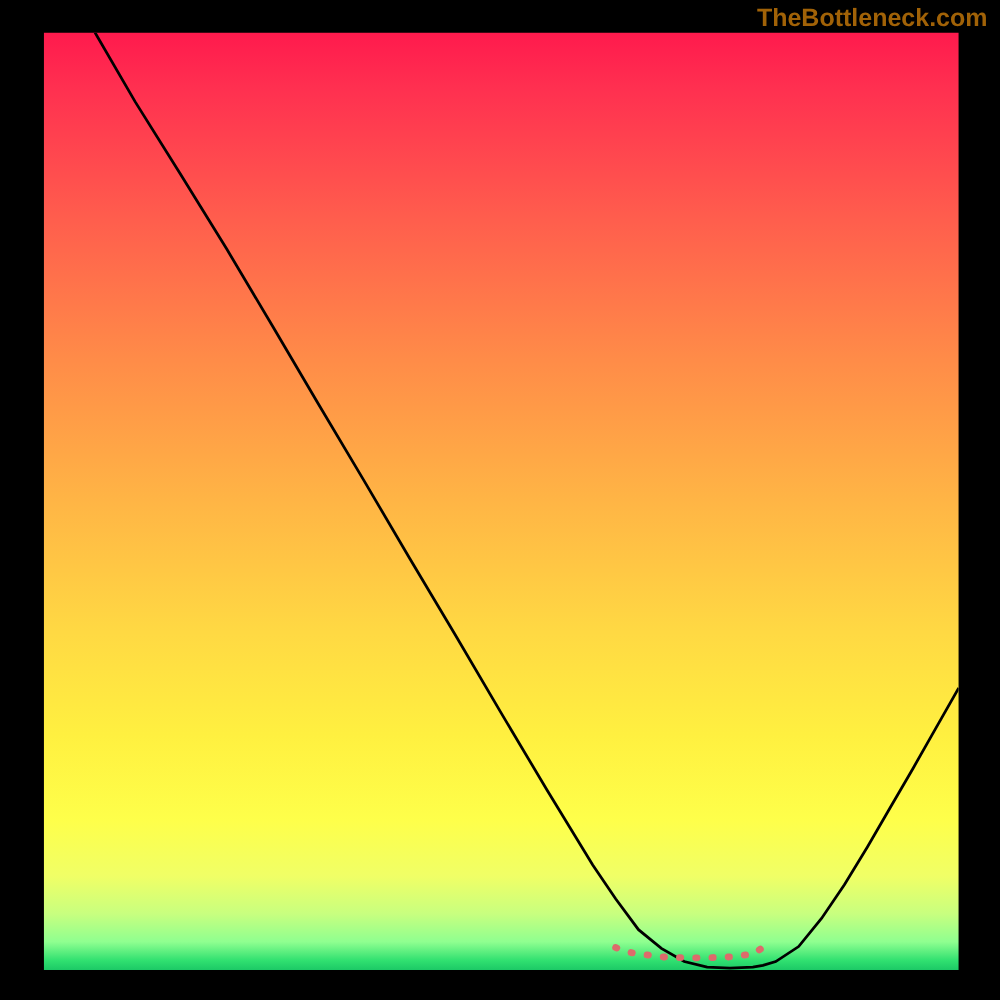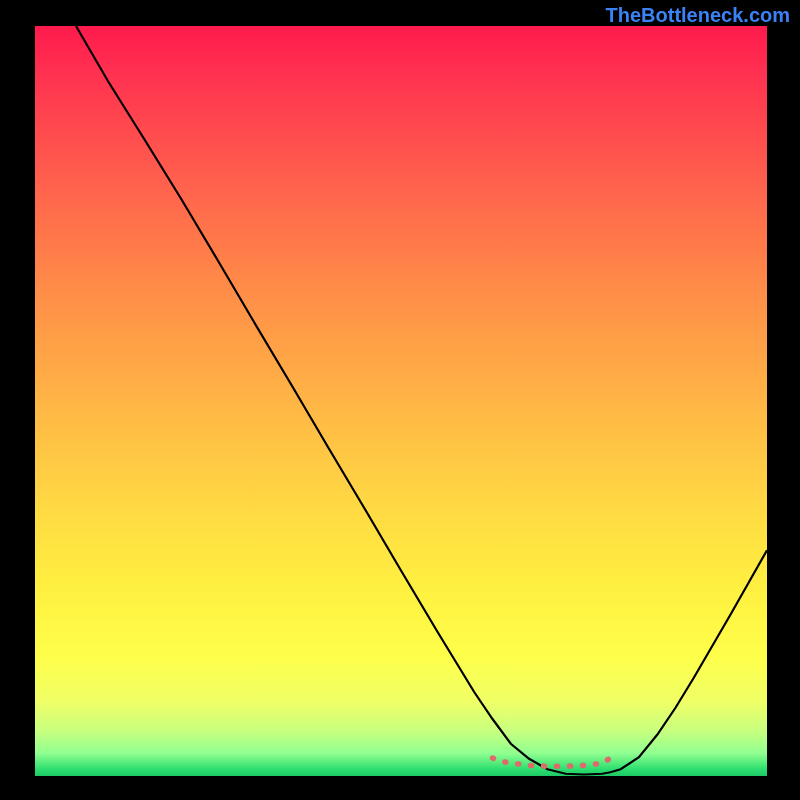--- a/index.html
+++ b/index.html
@@ -8,21 +8,21 @@
     background: #000;
     width: 800px;
     height: 800px;
     position: relative;
     font-family: Arial, sans-serif;
   }
   .watermark {
     position: absolute;
     top: 4px;
     right: 10px;
-    color: #3b82f6;
+    color: #a16207;
     font-size: 20px;
     font-weight: bold;
     z-index: 10;
     text-align: right;
   }
   .plot-area {
     position: absolute;
     left: 35px;
     top: 26px;
     width: 732px;

